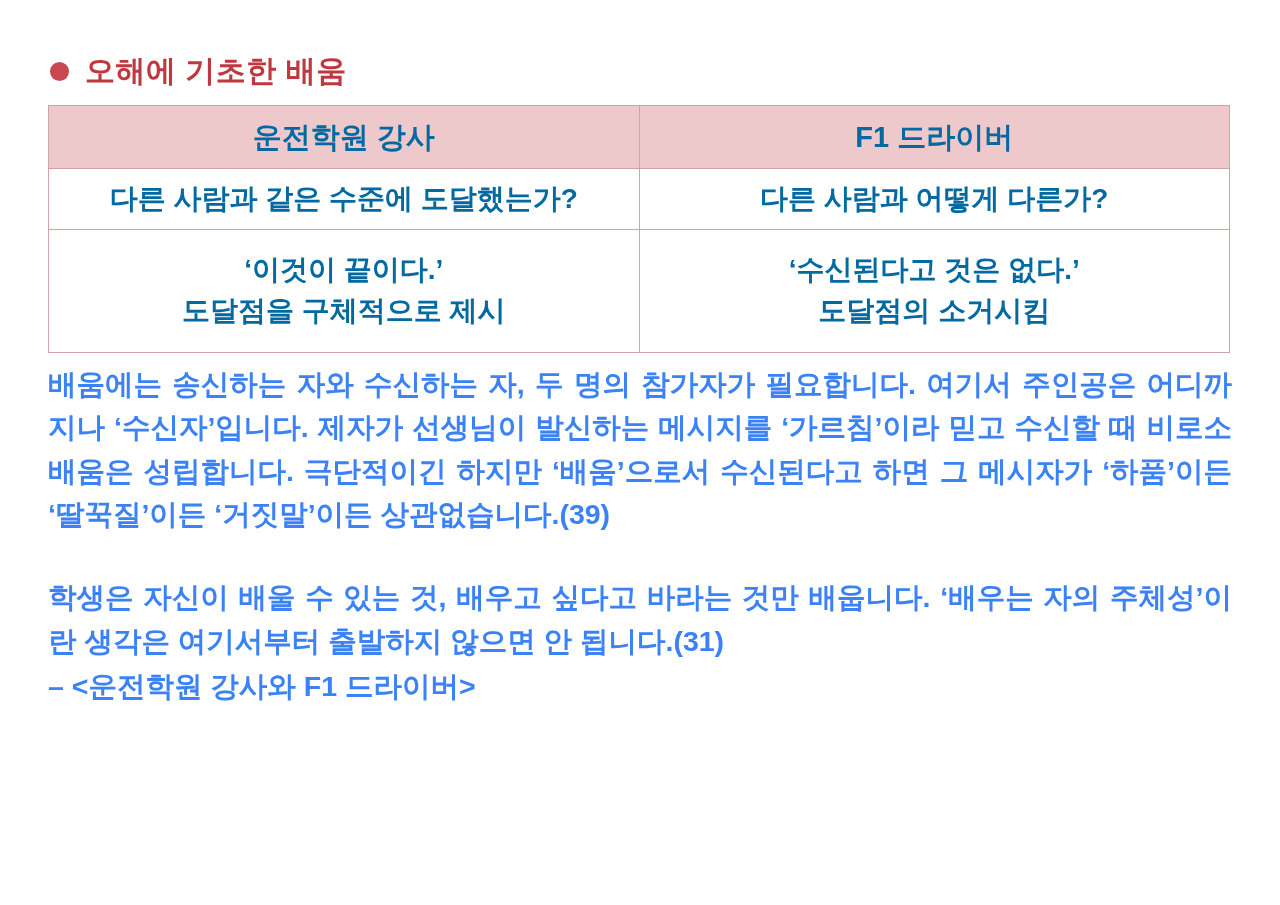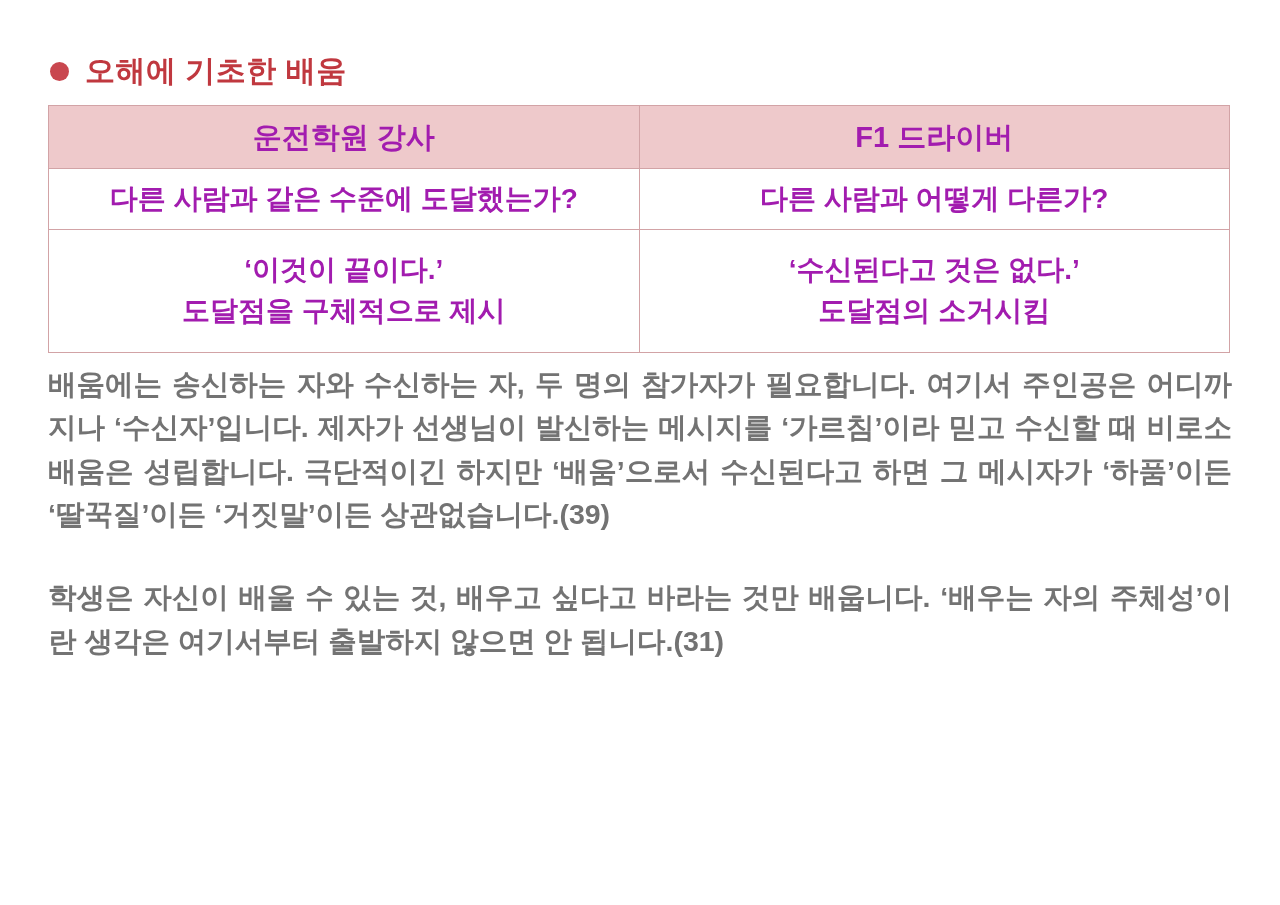--- a/index.html
+++ b/index.html
@@ -52,21 +52,21 @@
     table-layout: fixed;
     margin: 0 0 6px 2px;
   }
   .cmp-table th,
   .cmp-table td {
     border: 1px solid #d2a3a6;
     text-align: center;
     vertical-align: middle;
     font-size: 28px;
     font-weight: bold;
-    color: #a21caf;
+    color: #0369a1;
     padding: 6px 8px;
     line-height: 1.45;
   }
   .cmp-table thead th {
     background: #eec9cb;
     height: 50px;
     font-size: 29px;
   }
   .cmp-table tbody td {
     background: #ffffff;
@@ -78,21 +78,21 @@
 
   
   .body-copy {
     margin: 10px 2px 0 2px;
     width: 1184px;
   }
   .para {
     font-size: 28.5px;
     font-weight: bold;
     line-height: 1.52;
-    color: #737373;
+    color: #3b82f6;
     text-align: justify;
     text-justify: inter-word;
     margin: 0;
   }
   .para-gap { height: 40px; }
   .para-last {
     text-align: left;
     margin-top: 2px;
   }
   .para.no-justify { text-align: left; }
@@ -133,15 +133,16 @@
           <span class="cell-line">도달점의 소거시킴</span>
         </td>
       </tr>
     </tbody>
   </table>
 
   <div class="body-copy">
     <p class="para">배움에는 송신하는 자와 수신하는 자, 두 명의 참가자가 필요합니다. 여기서 주인공은 어디까지나 ‘수신자’입니다. 제자가 선생님이 발신하는 메시지를 ‘가르침’이라 믿고 수신할 때 비로소 배움은 성립합니다. 극단적이긴 하지만 ‘배움’으로서 수신된다고 하면 그 메시자가 ‘하품’이든 ‘딸꾹질’이든 ‘거짓말’이든 상관없습니다.(39)</p>
     <div class="para-gap"></div>
     <p class="para">학생은 자신이 배울 수 있는 것, 배우고 싶다고 바라는 것만 배웁니다. ‘배우는 자의 주체성’이란 생각은 여기서부터 출발하지 않으면 안 됩니다.(31)</p>
+    <p class="para para-last no-justify">– &lt;운전학원 강사와 F1 드라이버&gt;</p>
   </div>
 
 </div>
 
 </body></html>

